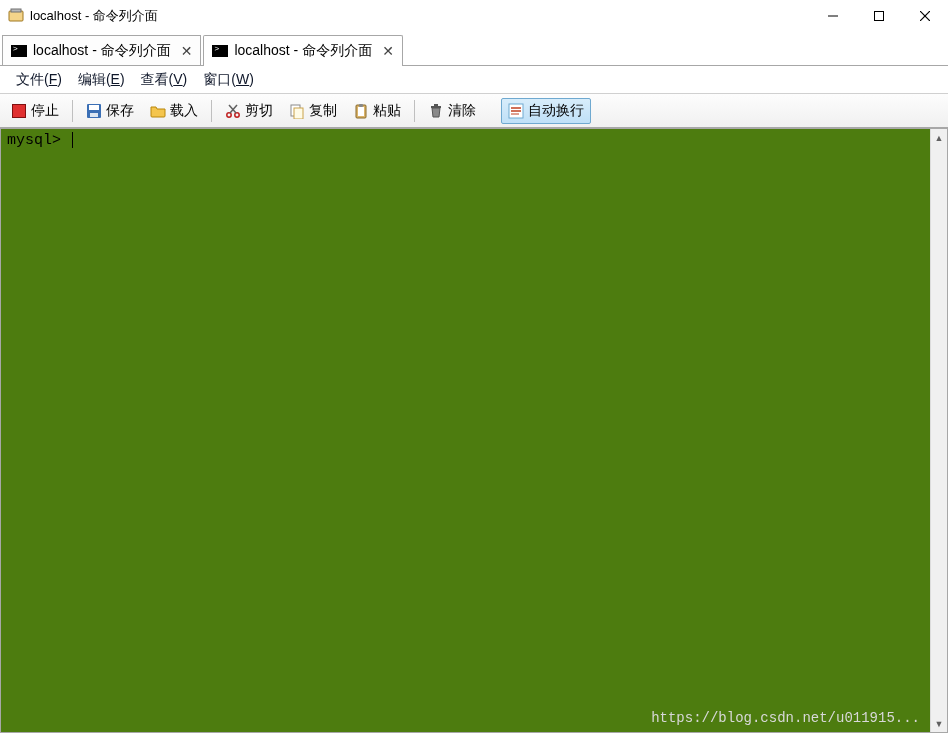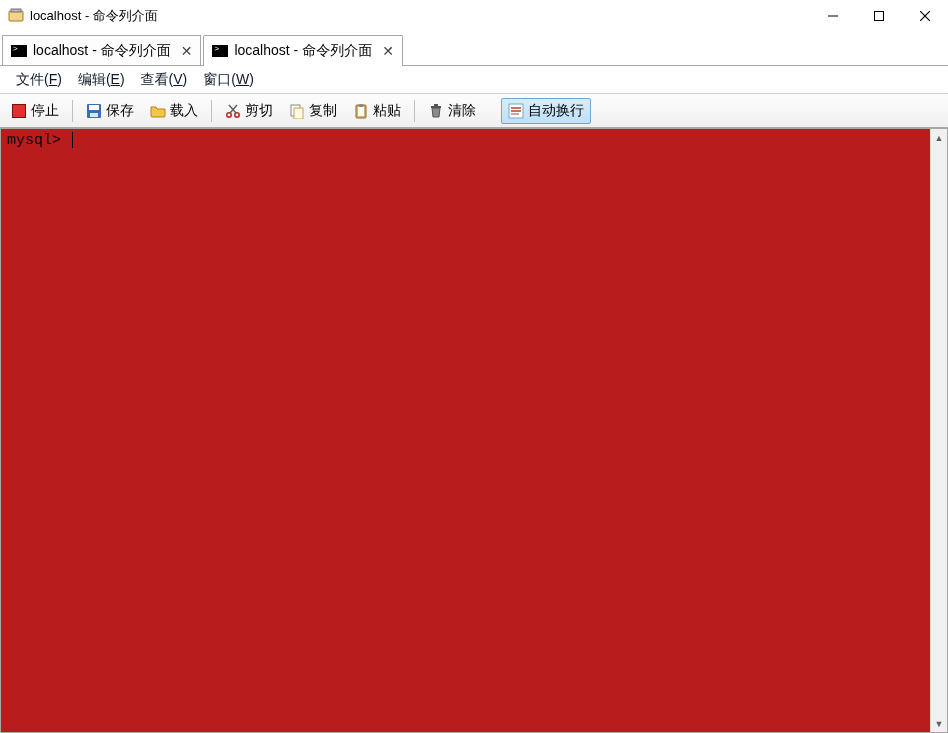--- a/index.html
+++ b/index.html
@@ -19,21 +19,21 @@
 .menubar { height: 28px; display: flex; align-items: center; padding-left: 8px; background: #fff; border-bottom: 1px solid #d0d0d0; }
 .menu-item { padding: 3px 8px; font-size: 14px; color: #0f172a; cursor: pointer; }
 .menu-item .underline { text-decoration: underline; }
 .toolbar { height: 34px; display: flex; align-items: center; background: linear-gradient(#fdfdfd, #f0f0f0); border-bottom: 1px solid #a7a7a7; padding: 0 4px; gap: 2px; }
 .tool-btn { display: flex; align-items: center; height: 26px; padding: 0 6px; cursor: pointer; border: 1px solid transparent; border-radius: 2px; }
 .tool-btn.active { background: linear-gradient(#d8edfb, #bfe0f7); border: 1px solid #6fa9d0; margin-left: 16px; }
 .tool-btn .icon { width: 16px; height: 16px; margin-right: 4px; display: flex; align-items: center; justify-content: center; }
 .tool-btn .lbl { font-size: 14px; color: #000; }
 .sep { width: 1px; height: 22px; background: #bfbfbf; margin: 0 4px; }
 .content-wrap { position: relative; height: calc(733px - 32px - 34px - 28px - 34px); border: 1px solid #a7a7a7; margin: 0; display: flex; }
-.terminal { flex: 1; background: #b91c1c; font-family: "Courier New", monospace; font-size: 15px; padding: 3px 6px; color: #000; white-space: pre; overflow: hidden; position: relative; }
+.terminal { flex: 1; background: #4d7c0f; font-family: "Courier New", monospace; font-size: 15px; padding: 3px 6px; color: #000; white-space: pre; overflow: hidden; position: relative; }
 .cursor-bar { display: inline-block; width: 1px; height: 16px; background: #000; vertical-align: middle; margin-left: 2px; }
 .scrollbar { width: 17px; background: #f0f0f0; display: flex; flex-direction: column; border-left: 1px solid #dcdcdc; }
 .scroll-arrow { height: 17px; display: flex; align-items: center; justify-content: center; color: #606060; font-size: 9px; cursor: pointer; }
 .scroll-track { flex: 1; }
 .watermark { position: absolute; right: 10px; bottom: 6px; font-size: 14px; color: #d8d8d8; pointer-events: none; }
 
 
 .icon-stop { width: 14px; height: 14px; background: #e03030; border: 1px solid #801010; }
 .icon-floppy svg, .icon-folder svg, .icon-scissors svg, .icon-copy svg, .icon-clipboard svg, .icon-trash svg, .icon-wrap svg { width: 16px; height: 16px; }
 </style>
@@ -164,19 +164,20 @@
           <line x1="3" y1="8" x2="13" y2="8" stroke="#c04020" stroke-width="1.5"></line>
           <path d="M3 11h8a2 2 0 0 0 0-0" stroke="#c04020" fill="none"></path>
         </svg>
       </span>
     <span class="lbl">自动换行</span>
   </div>
 </div>
 
 <div class="content-wrap">
   <div class="terminal"><span>mysql&gt; </span><span class="cursor-bar"></span>
+    <div class="watermark">https://blog.csdn.net/u011915...</div>
   </div>
   <div class="scrollbar">
     <div class="scroll-arrow">▲</div>
     <div class="scroll-track"></div>
     <div class="scroll-arrow">▼</div>
   </div>
 </div>
 
 </body></html>

